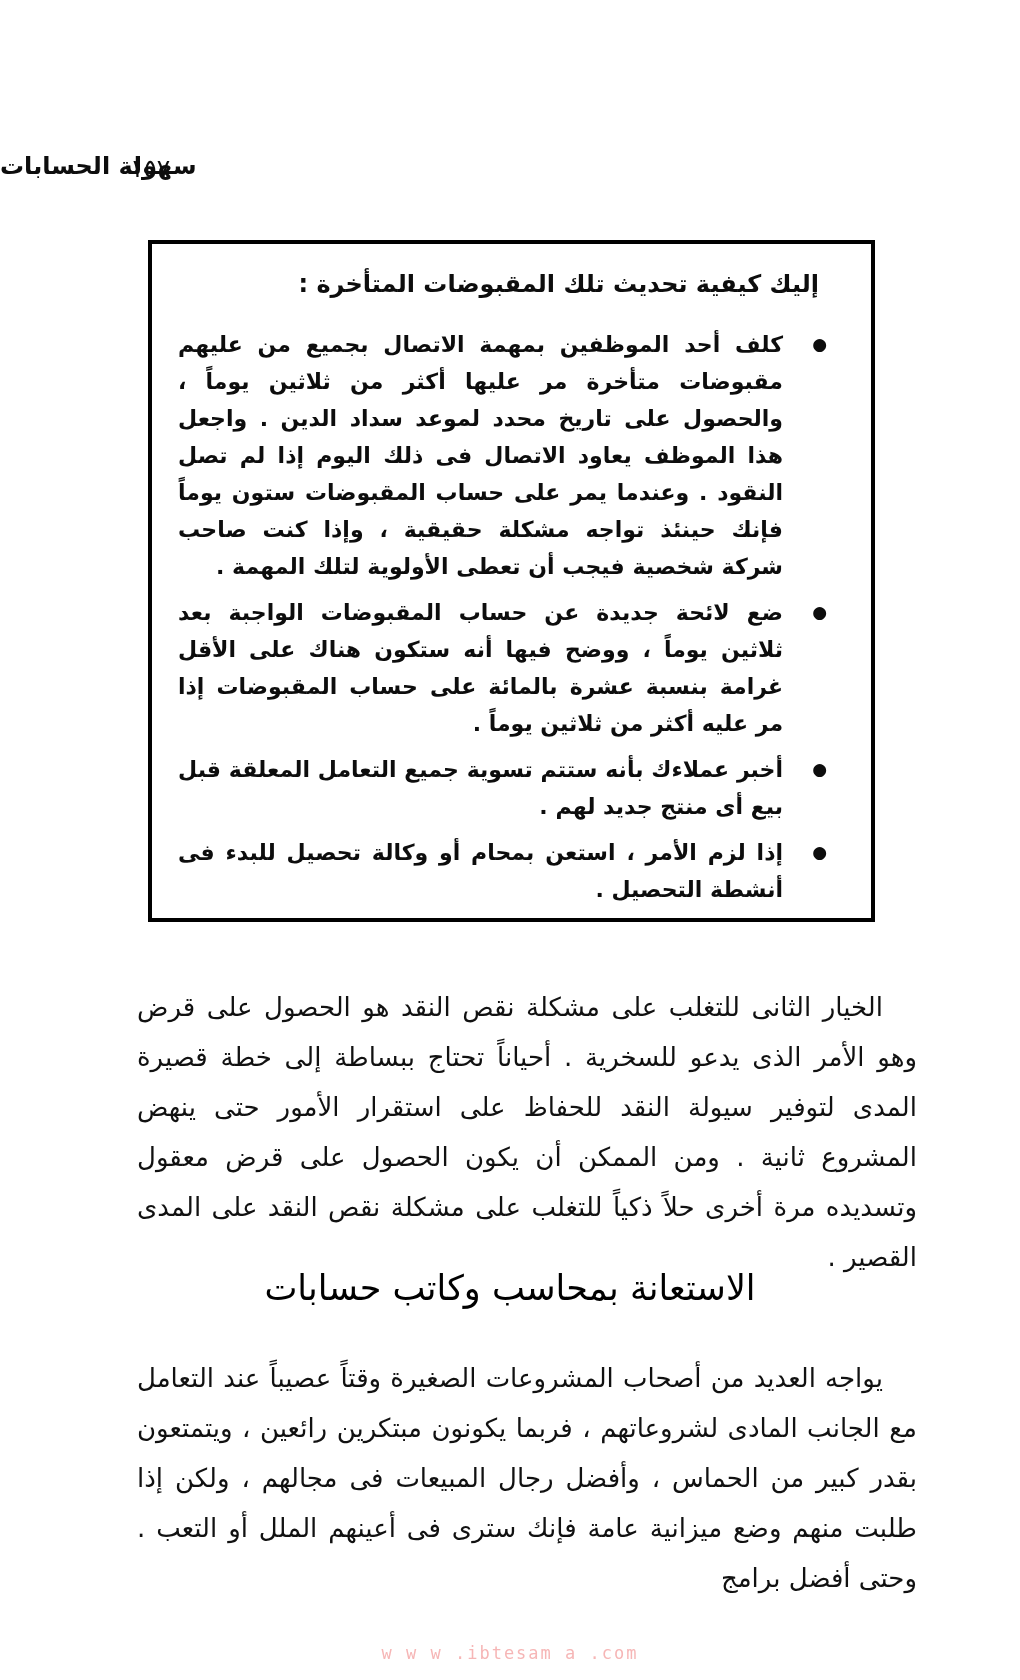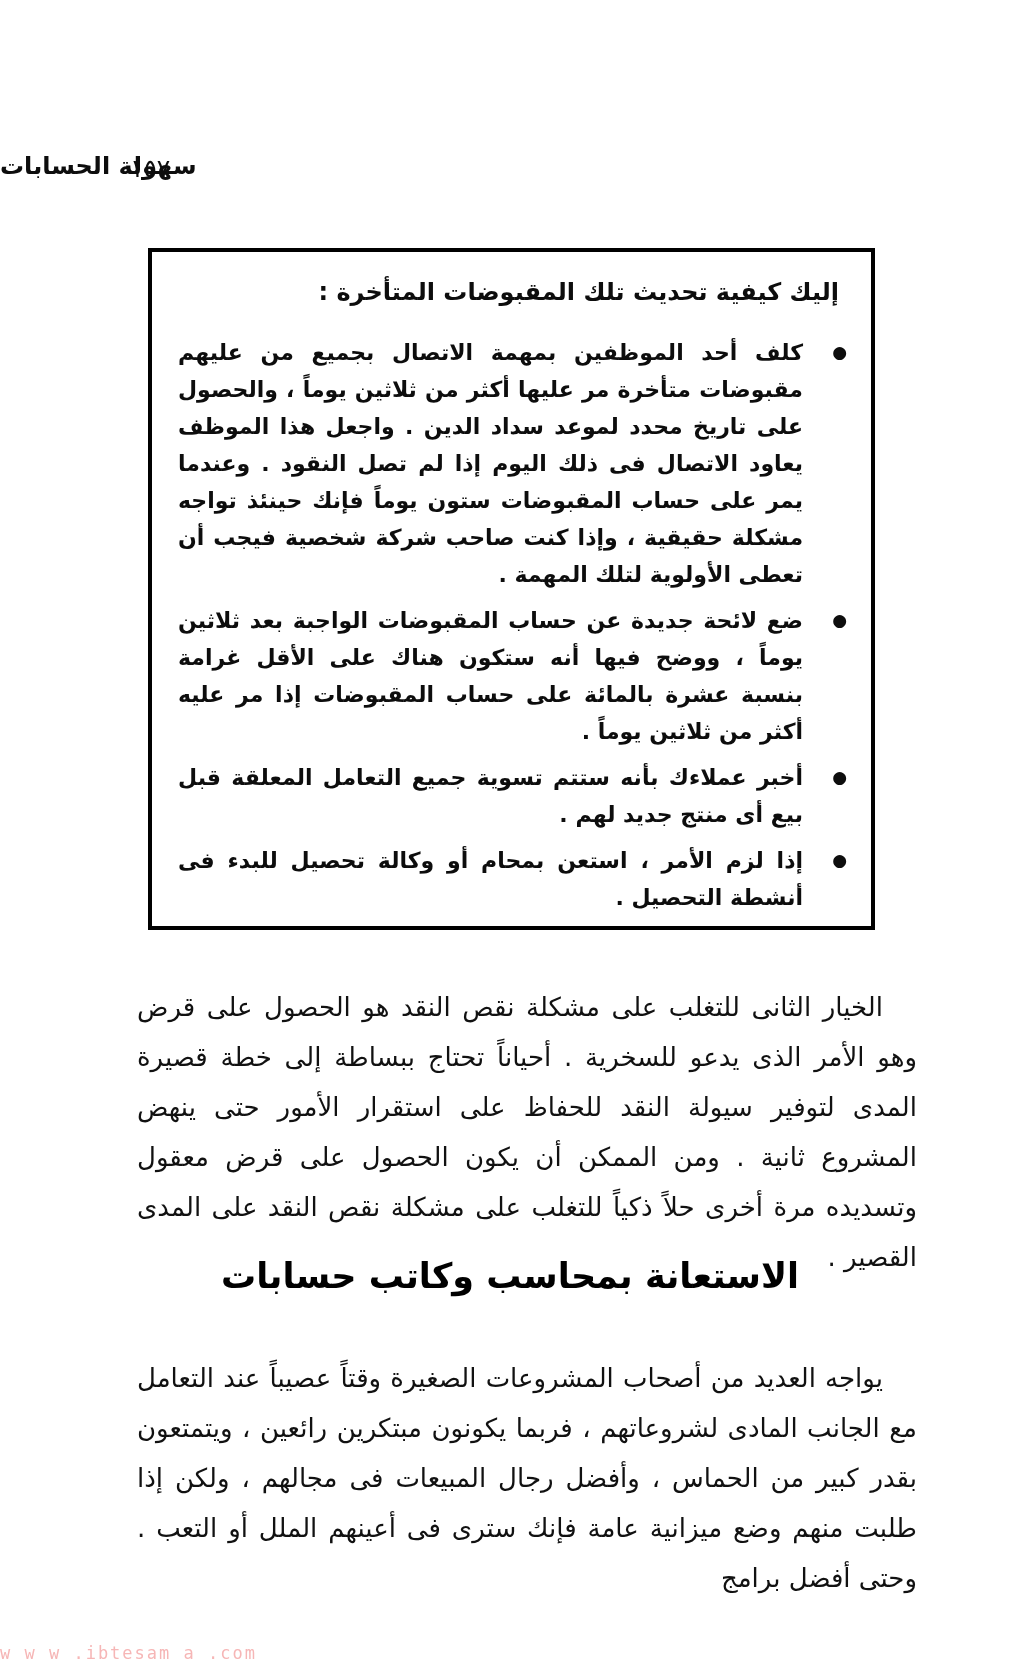--- a/index.html
+++ b/index.html
@@ -32,24 +32,23 @@
     letter-spacing: 2px;
   }
 
   
   .callout-box {
     position: absolute;
     left: 148px; top: 240px;
     width: 727px; height: 682px;
     box-sizing: border-box;
     border: 4px solid #000000;
-    padding: 18px 18px 14px 26px;
+    padding: 18px 38px 14px 26px;
     direction: rtl;
     overflow: hidden;
-    margin-top: 8px;
   }
   .box-intro {
     margin: 4px 14px 24px 0;
     text-align: right;
     font-size: 24px; font-weight: bold;
     line-height: 36px;
   }
   .bullet-list {
     list-style: none;
     margin: 0; padding: 0;
@@ -80,32 +79,32 @@
     text-indent: 34px;
     margin: 17px;
     color: #111111;
   }
   .para-1 { top: 965px; }
   .para-2 { top: 1336px; }
 
   .section-heading {
     position: absolute;
     top: 1256px; left: 0; right: 0;
-    margin: 0;
+    margin: 12px;
     text-align: center;
     direction: rtl;
-    font-size: 35px; font-weight: bold;
+    font-size: 35px; font-weight: normal;
     color: #000000;
   }
 
   
   .watermark {
     position: absolute;
     top: 1643px; left: 0; right: 0;
-    text-align: left;
+    text-align: center;
     font-family: "DejaVu Sans Mono", monospace;
     font-size: 17px;
     letter-spacing: 2px;
     direction: ltr;
   }
 </style>
 </head>
 <body>
 
 <div class="page">

